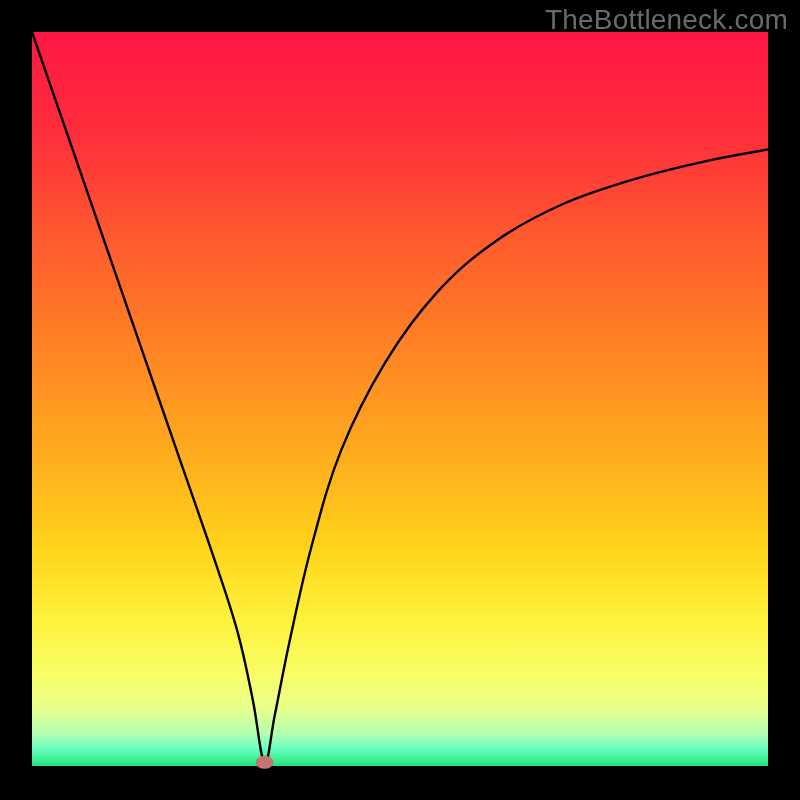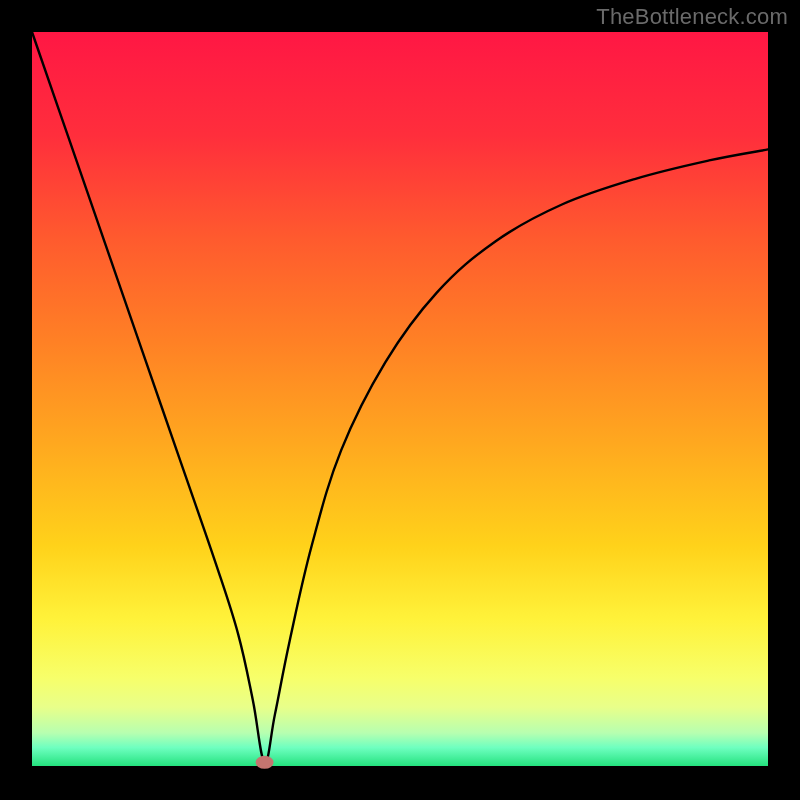--- a/index.html
+++ b/index.html
@@ -15,21 +15,21 @@
     position: relative;
     width: 800px;
     height: 800px;
     background: #000;
   }
   .watermark {
     position: absolute;
     top: 4px;
     right: 12px;
     color: #6a6a6a;
-    font-size: 22px;
+    font-size: 28px;
     font-weight: 400;
     letter-spacing: 0.2px;
     z-index: 20;
   }
   svg {
     display: block;
   }
 </style>
 </head>
 <body>

